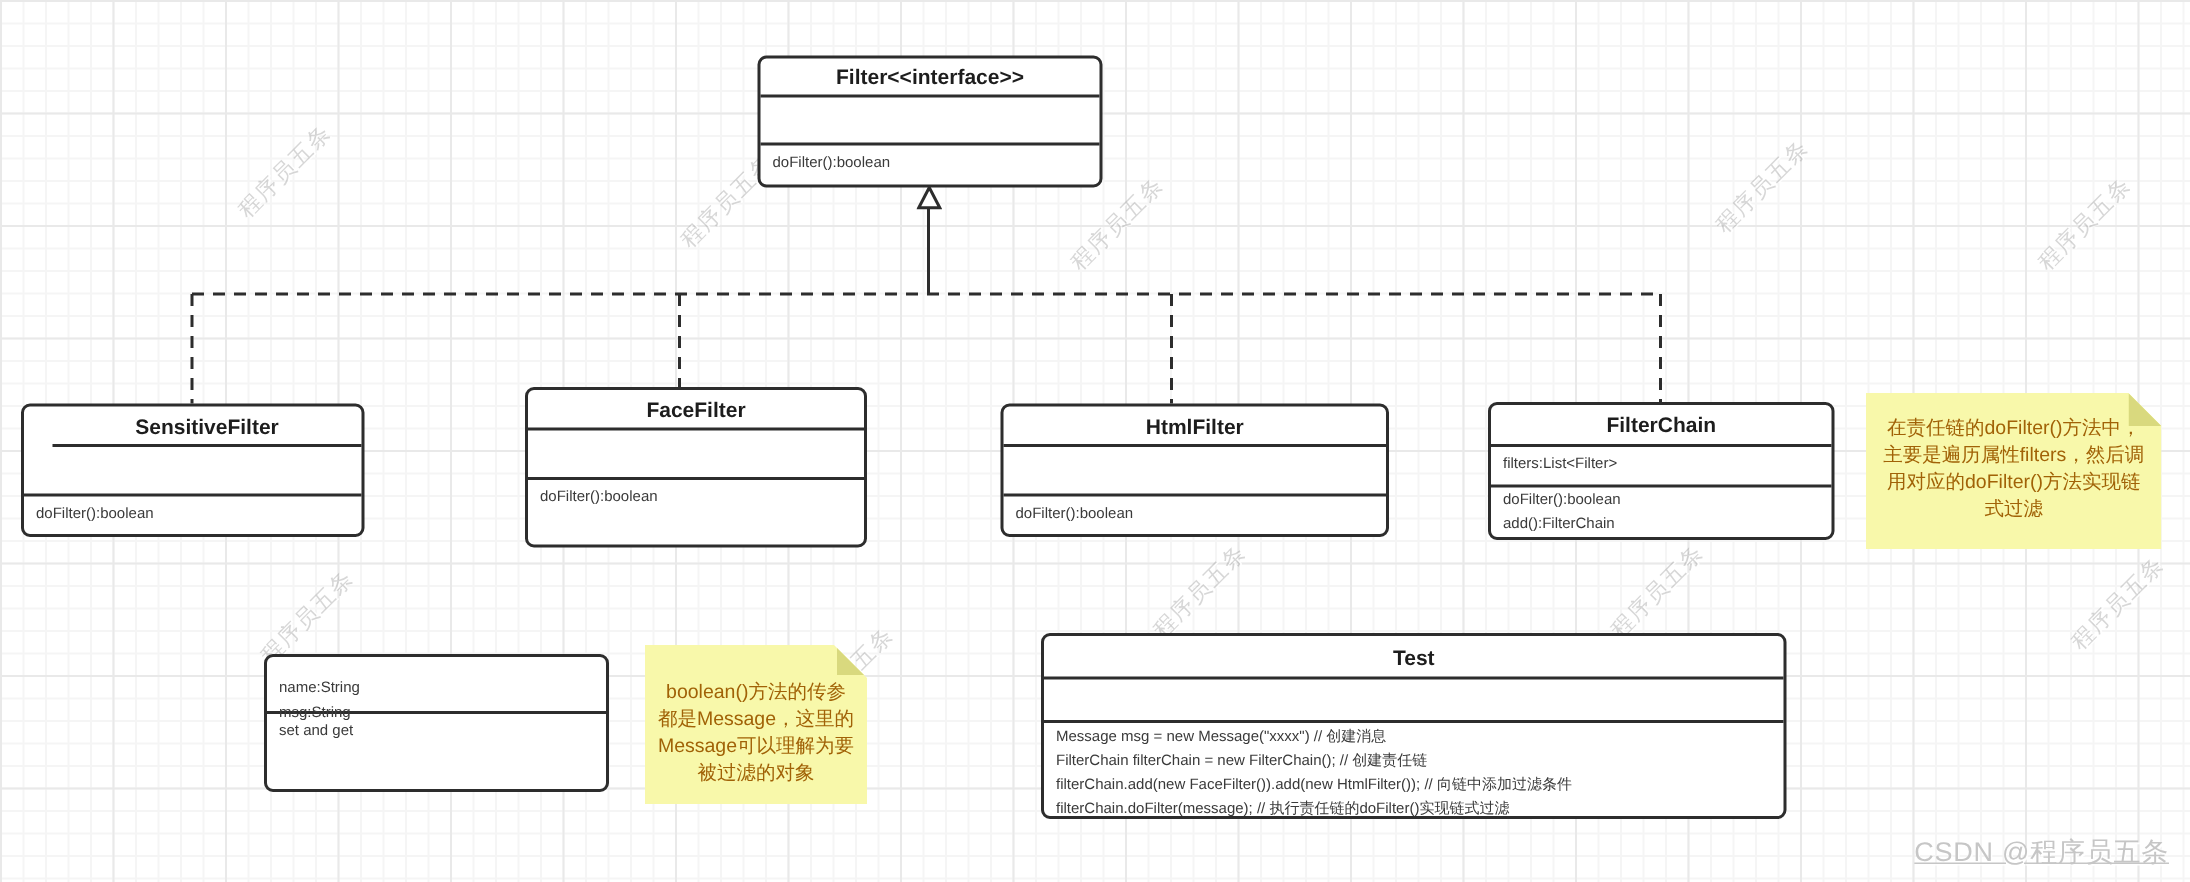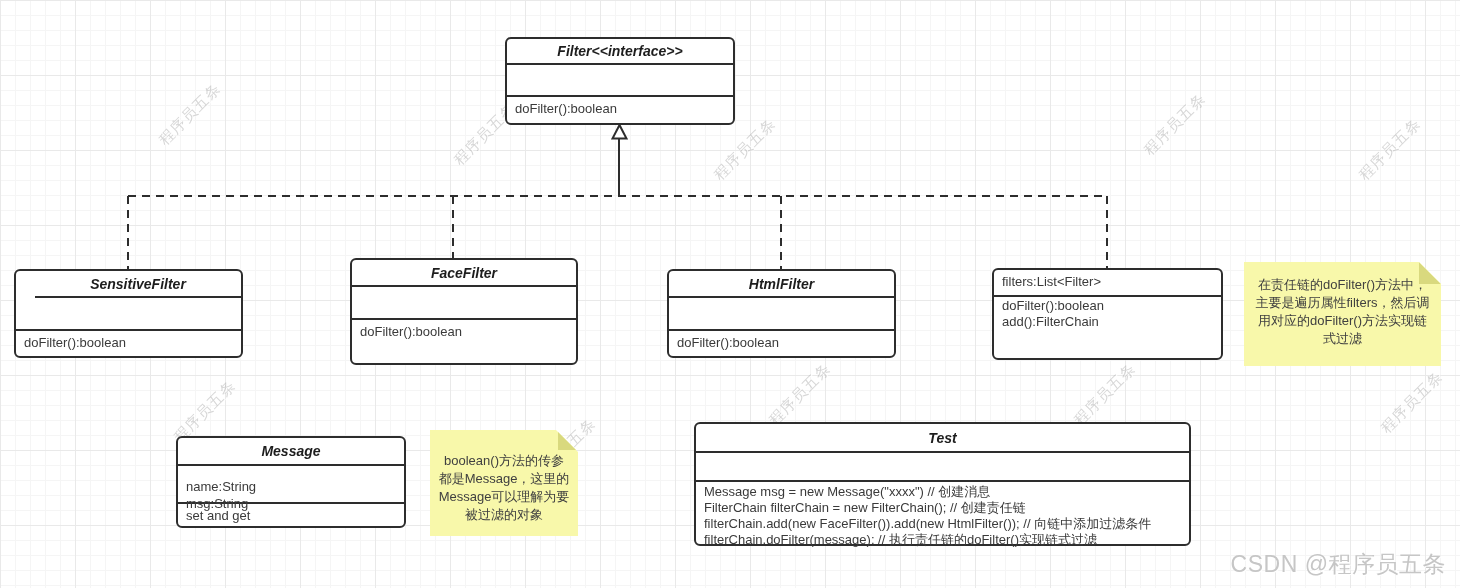--- a/index.html
+++ b/index.html
@@ -14,48 +14,48 @@
       linear-gradient(90deg, #f5f5f5 1px, transparent 1px);
     background-size: 75px 75px, 75px 75px, 15px 15px, 15px 15px;
   }
   
   .uml-box {
     position:absolute; background:#fff; border:2px solid #2d2d2d; border-radius:6px;
     color:#3a3a3a; z-index:2;
   }
   .uml-title {
     font-weight:bold; text-align:center; color:#1d1d1d; font-size:14px;
-    border-bottom:2px solid #2d2d2d; display:flex; align-items:center; justify-content:center;font-style:italic;
+    border-bottom:2px solid #2d2d2d; display:flex; align-items:center; justify-content:center;
   }
   .uml-sec { border-bottom:2px solid #2d2d2d; }
-  .uml-text { padding:3px 8px; font-size:13px; line-height:17px; }
+  .uml-text { padding:3px 8px; font-size:10px; line-height:17px; }
   .uml-sec:last-child, .uml-last { border-bottom:none; }
   
   .line-solid-v { position:absolute; width:2px; background:#2d2d2d; z-index:1; }
   .line-dash-h { position:absolute; height:2px; z-index:1;
     background:repeating-linear-gradient(90deg, #2d2d2d 0 8px, transparent 8px 14px); }
   .line-dash-v { position:absolute; width:2px; z-index:1;
     background:repeating-linear-gradient(180deg, #2d2d2d 0 8px, transparent 8px 14px); }
   .tri { position:absolute; z-index:1; }
   
   .note {
-    position:absolute; background:#f8f8aa; color:#404040; font-size:13px; line-height:18px;
+    position:absolute; background:#f8f8aa; color:#a16207; font-size:13px; line-height:18px;
     text-align:center; z-index:3; padding:14px 8px 8px 8px;
     clip-path: polygon(0 0, calc(100% - 22px) 0, 100% 22px, 100% 100%, 0 100%);
   }
   .note .fold { position:absolute; top:0; right:0; }
   
   .wm {
     position:absolute; z-index:0; font-size:15px; letter-spacing:1px; white-space:nowrap;
     color:rgba(150,150,150,0.38); transform:rotate(-45deg);
     text-shadow:1px 1px 0 rgba(255,255,255,0.9);
   }
   .credit {
-    position:absolute; right:14px; bottom:8px; z-index:4; font-size:23px;
-    color:#c6c6c6; text-shadow:1px 1px 0 #ffffff; letter-spacing:0.5px;
+    position:absolute; right:14px; bottom:8px; z-index:4; font-size:18px;
+    color:#c6c6c6; text-shadow:1px 1px 0 #ffffff; letter-spacing:0.5px;text-decoration:underline;
   }
   .code-line { white-space:nowrap; }
 </style>
 </head>
 <body>
 
 <div class="canvas">
 
   <div class="wm" style="left:150px; top:105px;">程序员五条</div>
   <div class="wm" style="left:445px; top:125px;">程序员五条</div>
@@ -89,43 +89,43 @@
     <div class="uml-sec" style="height:33px;"></div>
     <div class="uml-text uml-last">doFilter():boolean</div>
   </div>
 
   <div class="uml-box" style="left:339px; top:258px; width:228px; height:107px;margin-left:11px;">
     <div class="uml-title" style="height:27px;">FaceFilter</div>
     <div class="uml-sec" style="height:33px;"></div>
     <div class="uml-text uml-last">doFilter():boolean</div>
   </div>
 
-  <div class="uml-box" style="left:667px; top:269px; width:229px; height:89px;">
+  <div class="uml-box" style="left:667px; top:269px; width:259px; height:89px;">
     <div class="uml-title" style="height:27px;">HtmlFilter</div>
     <div class="uml-sec" style="height:33px;"></div>
     <div class="uml-text uml-last">doFilter():boolean</div>
   </div>
 
   <div class="uml-box" style="left:992px; top:268px; width:231px; height:92px;">
+    <div class="uml-title" style="height:28px;">FilterChain</div>
     <div class="uml-sec uml-text" style="height:27px;">filters:List&lt;Filter&gt;</div>
     <div class="uml-text uml-last" style="padding-top:1px; line-height:16px;">
       <div>doFilter():boolean</div>
       <div>add():FilterChain</div>
     </div>
   </div>
 
   <div class="note" style="left:1244px; top:262px; width:197px; height:104px;">
     <svg class="fold" width="22" height="22">
       <path d="M0,0 L22,22 L0,22 Z" fill="#d9d97e"></path>
     </svg>
     <span>在责任链的doFilter()方法中，主要是遍历属性filters，然后调用对应的doFilter()方法实现链式过滤</span>
   </div>
 
   <div class="uml-box" style="left:176px; top:436px; width:230px; height:92px;">
-    <div class="uml-title" style="height:28px;">Message</div>
     <div class="uml-sec uml-text" style="height:38px; padding-top:12px; line-height:17px;">
       <div>name:String</div>
       <div>msg:String</div>
     </div>
     <div class="uml-text uml-last">set and get</div>
   </div>
 
   <div class="note" style="left:430px; top:430px; width:148px; height:106px; padding-top:22px;">
     <svg class="fold" width="20" height="20">
       <path d="M0,0 L20,20 L0,20 Z" fill="#d9d97e"></path>

